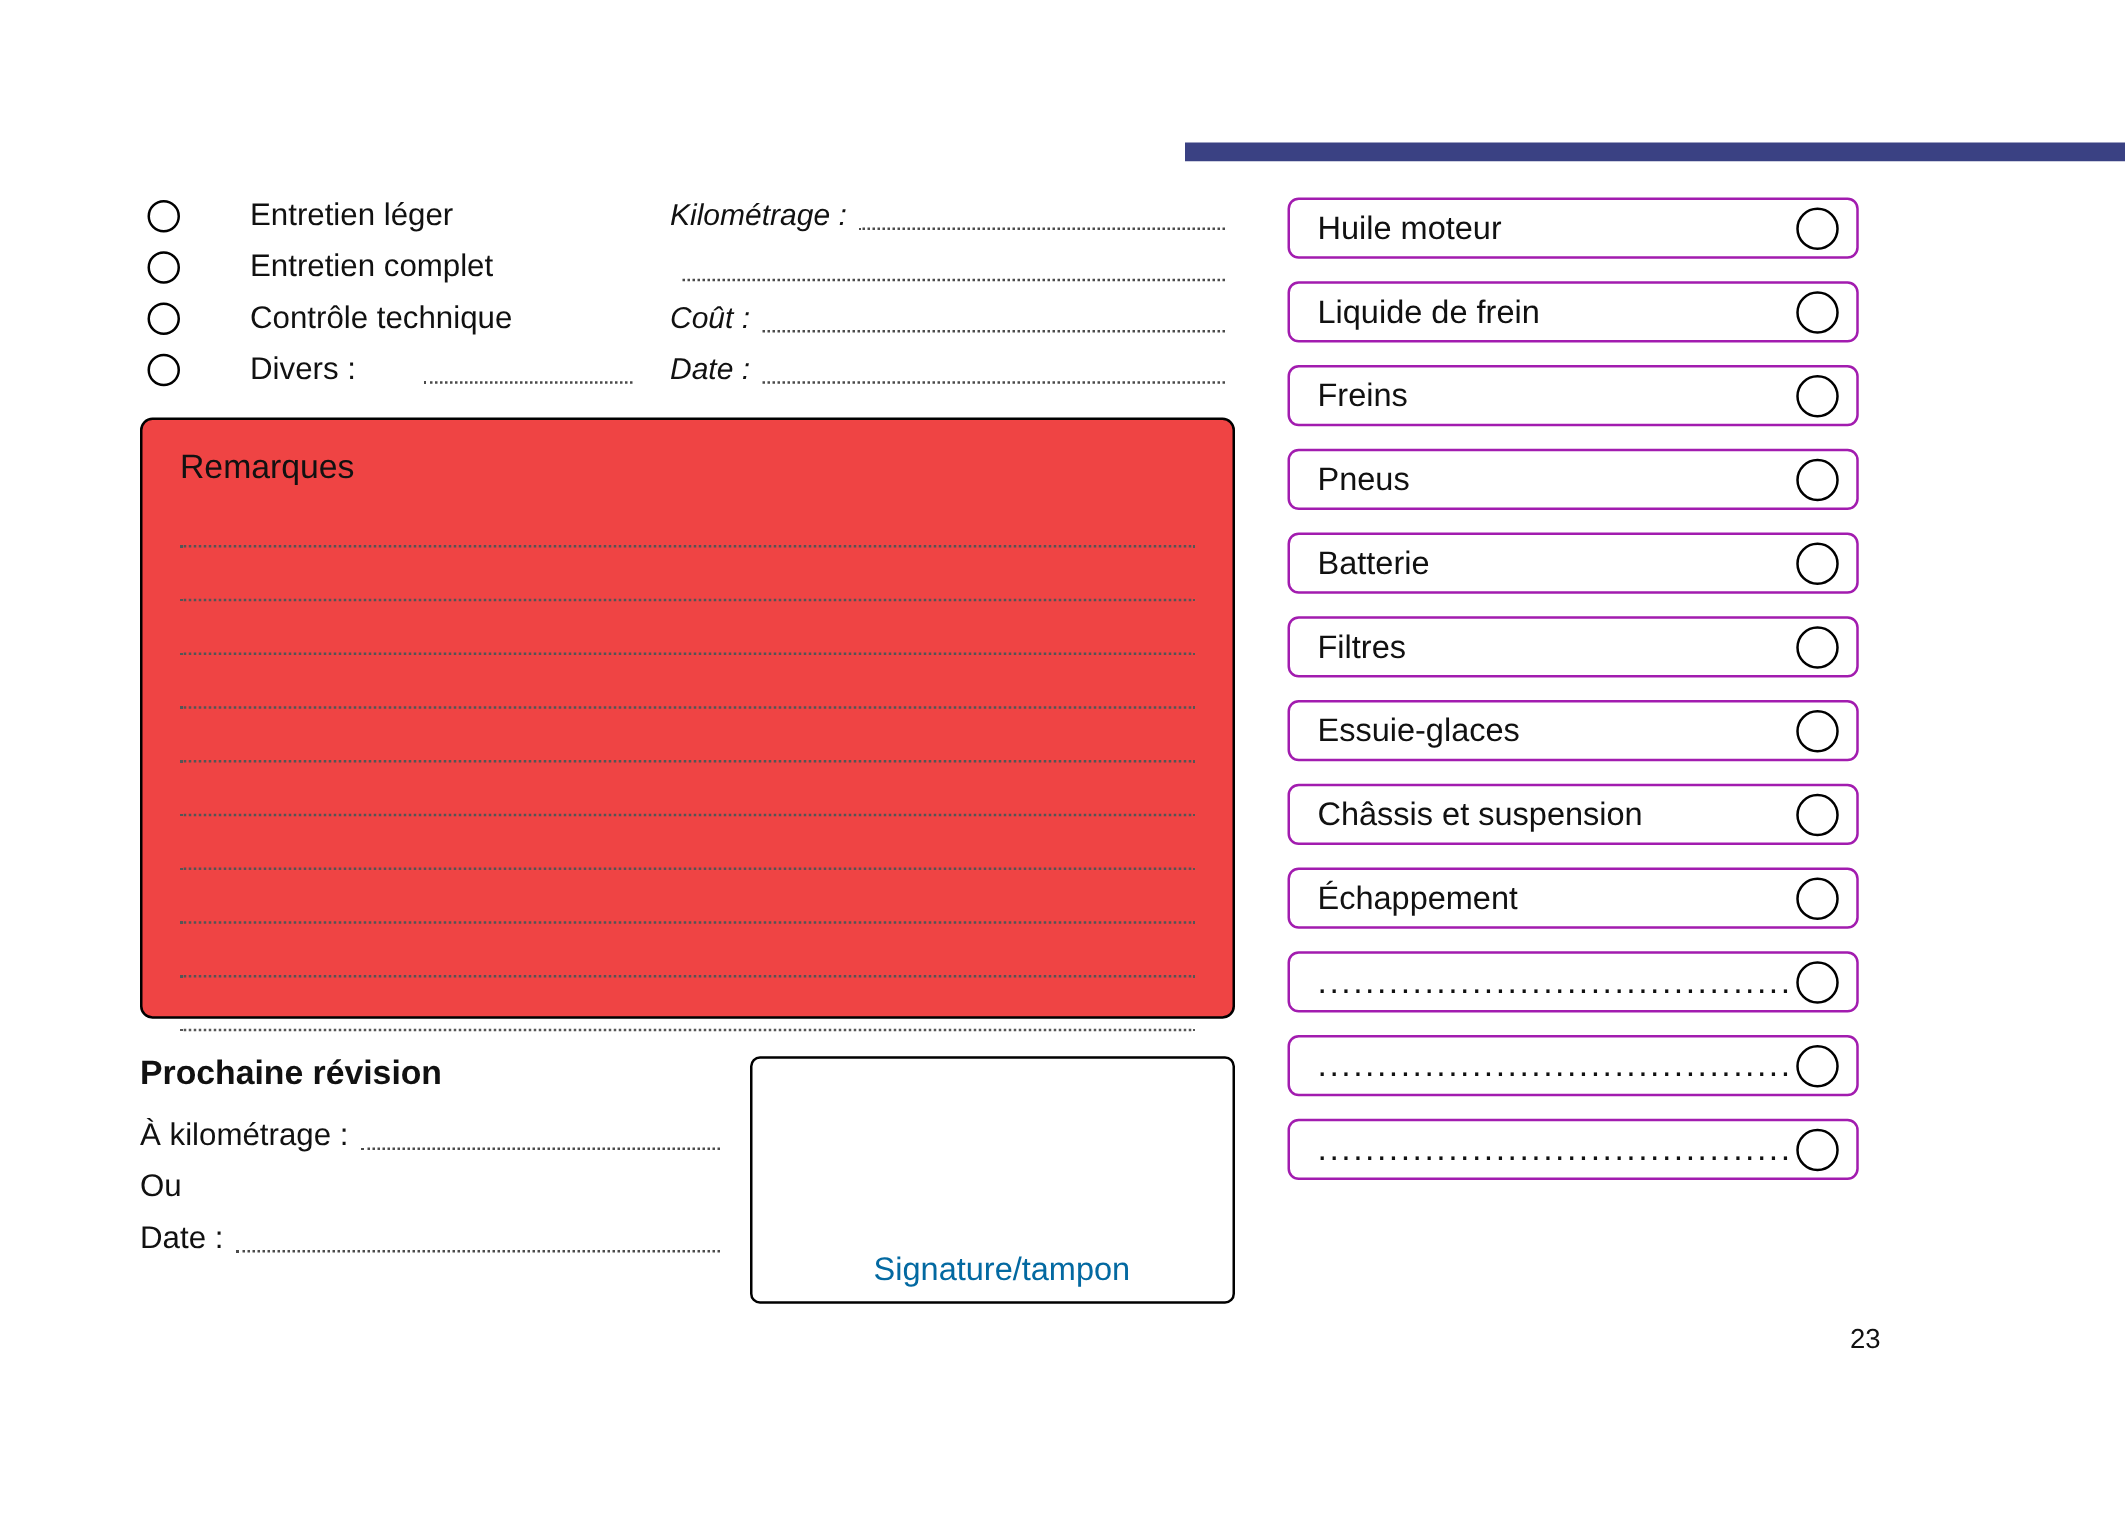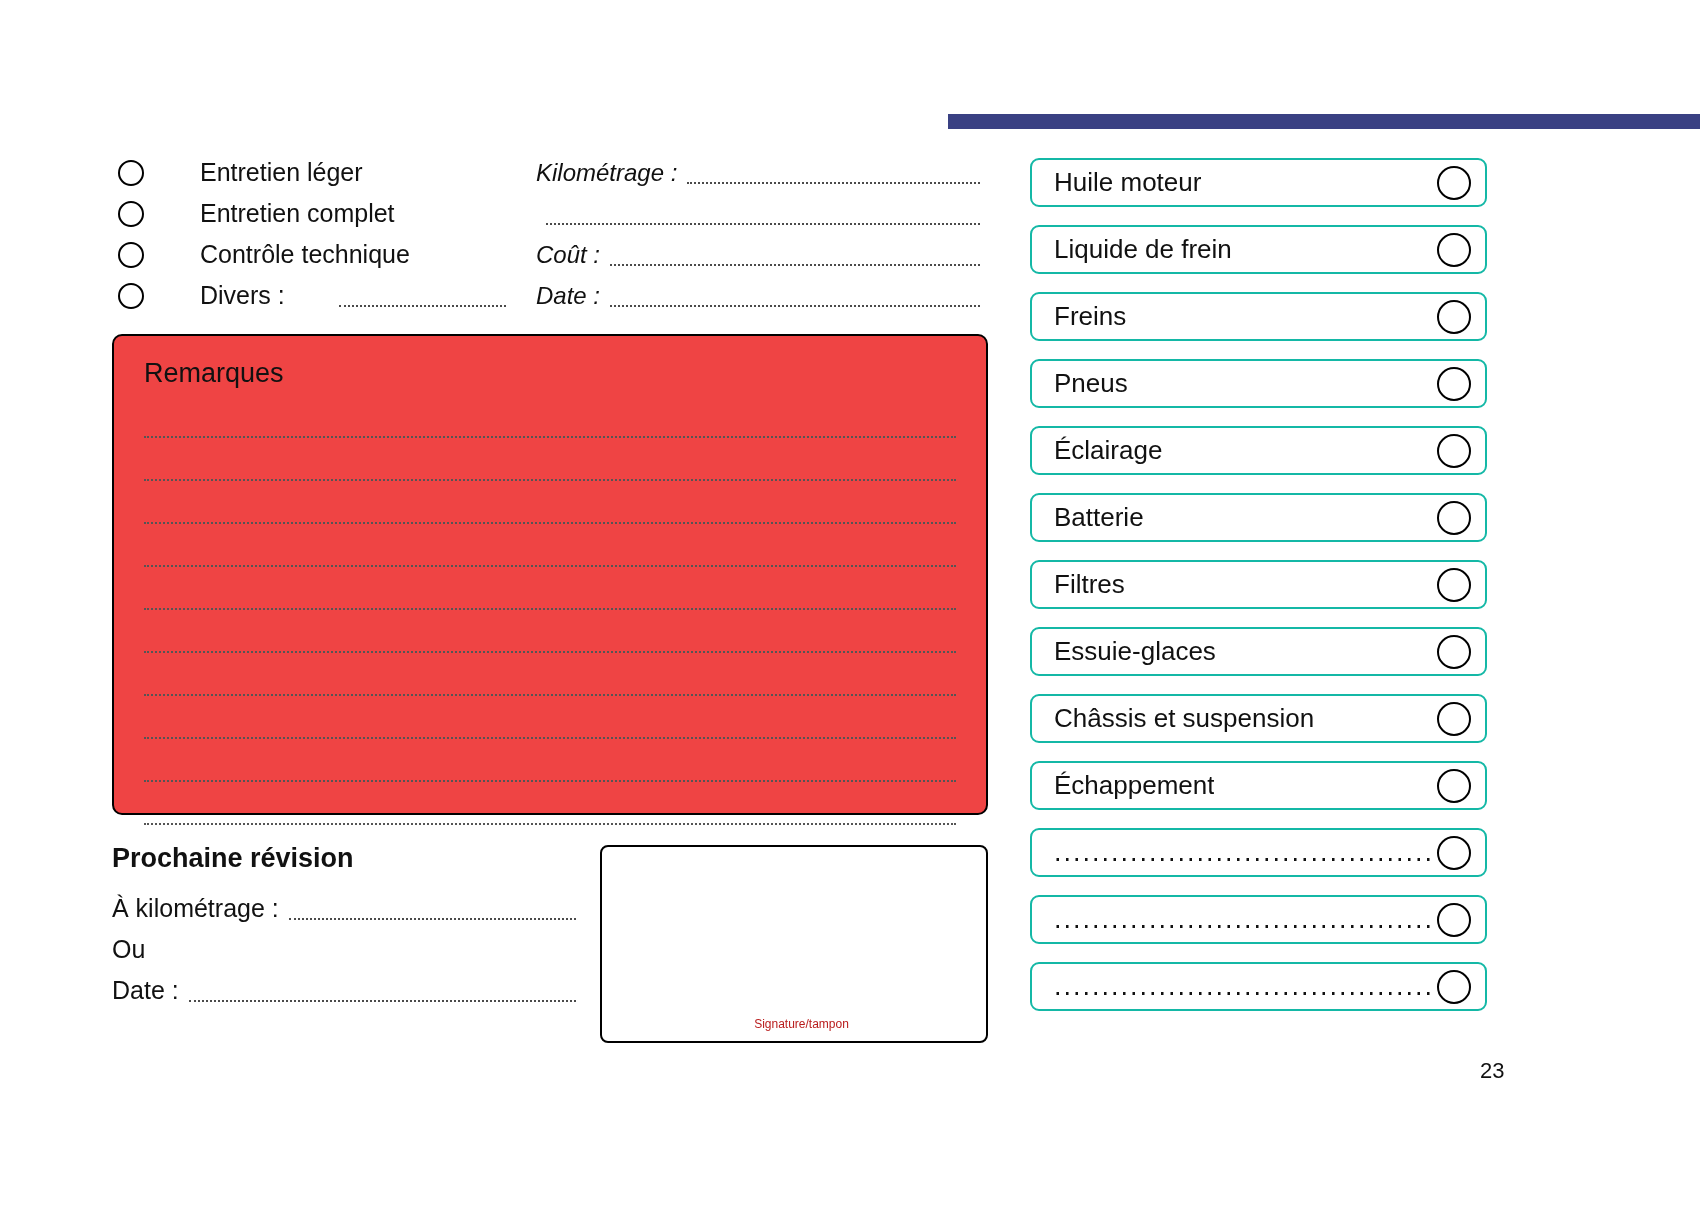--- a/index.html
+++ b/index.html
@@ -104,32 +104,32 @@
     width:388px; height:198px;
     border:2px solid #000;
     border-radius:8px;
     box-sizing:border-box;
     background:#fff;
   }
   .signature-label {
     position:absolute;
     left:15px; right:0; bottom:10px;
     text-align:center;
-    color:#b91c1c;
-    font-size:12px;
+    color:#0369a1;
+    font-size:26px;
   }
 
   
   .checklist {
     position:absolute; left:1030px; top:158px; width:457px;
   }
   .check-item {
     height:49px;
     box-sizing:border-box;
-    border:2px solid #14b8a6;
+    border:2px solid #a21caf;
     border-radius:9px;
     display:flex;
     align-items:center;
     padding:0 14px 0 22px;
     margin-bottom:18px;
     background:#fff;
   }
   .check-label {
     font-size:26px;
     white-space:nowrap;
@@ -241,24 +241,20 @@
   </div>
   <div class="check-item">
     <span class="check-label">Freins</span>
     <span class="check-circle"></span>
   </div>
   <div class="check-item">
     <span class="check-label">Pneus</span>
     <span class="check-circle"></span>
   </div>
   <div class="check-item">
-    <span class="check-label">Éclairage</span>
-    <span class="check-circle"></span>
-  </div>
-  <div class="check-item">
     <span class="check-label">Batterie</span>
     <span class="check-circle"></span>
   </div>
   <div class="check-item">
     <span class="check-label">Filtres</span>
     <span class="check-circle"></span>
   </div>
   <div class="check-item">
     <span class="check-label">Essuie-glaces</span>
     <span class="check-circle"></span>

